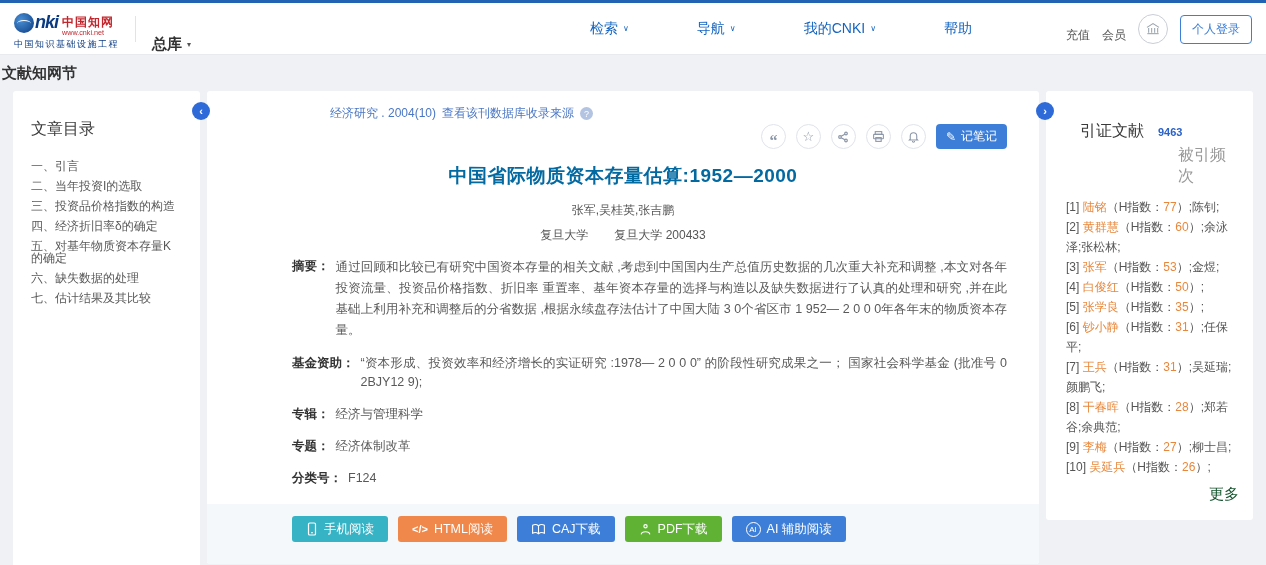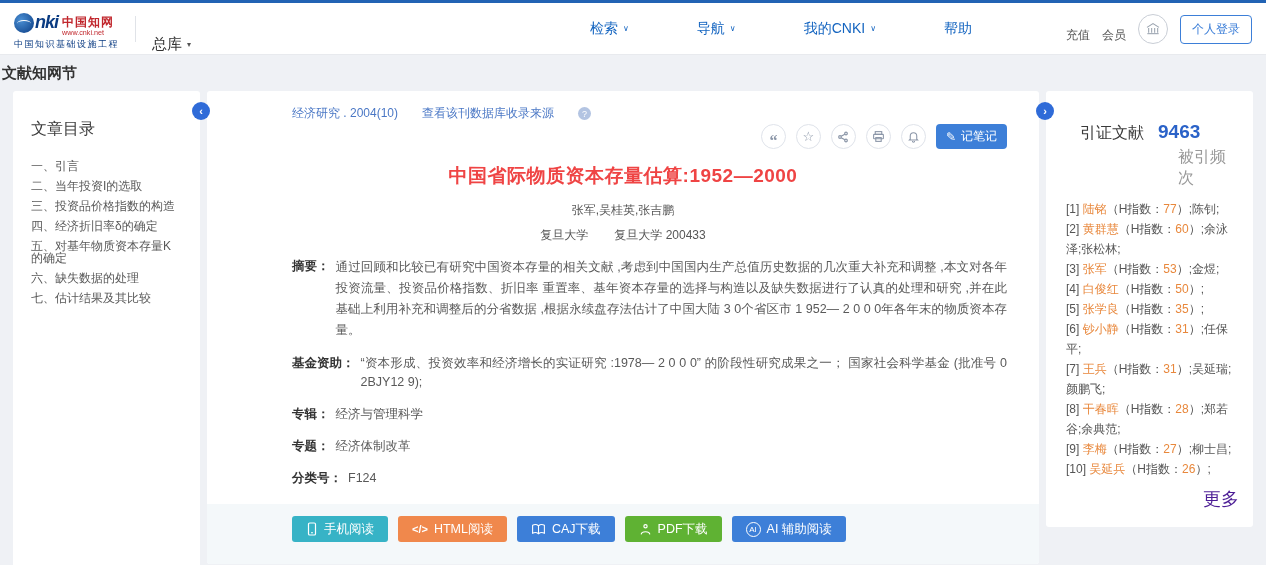--- a/index.html
+++ b/index.html
@@ -12,21 +12,21 @@
   .logo { display:flex; flex-direction:column; line-height:1.1; }
   .logo-top { display:flex; align-items:center; }
   .globe { width:20px; height:20px; border-radius:50%; background:radial-gradient(circle at 35% 35%, #4a8fd4, #0a3b82); display:inline-block; position:relative; margin-right:1px; }
   .globe:after { content:""; position:absolute; left:3px; top:7px; width:14px; height:6px; border-top:1.5px solid #fff; border-radius:50%; }
   .logo-word { font-weight:bold; font-style:italic; font-size:18px; color:#0a3b82; letter-spacing:-1px; }
   .logo-cn { display:flex; flex-direction:column; margin-left:4px; }
   .logo-cn b { color:#c1272d; font-size:12px; letter-spacing:1px;margin-top:8px; }
   .logo-cn i { color:#c1272d; font-style:normal; font-size:8px; transform:scale(.9); transform-origin:left; }
   .logo-slogan { color:#0a3b82; font-size:9px; letter-spacing:1.5px; margin-top:2px; }
   .logo-divider { width:1px; height:26px; background:#e0e3e8; margin:0 16px; }
-  .db-switch { font-size:15px; font-weight:normal; color:#333; cursor:pointer; display:flex; align-items:center; gap:5px;margin-top:32px; }
+  .db-switch { font-size:15px; font-weight:bold; color:#333; cursor:pointer; display:flex; align-items:center; gap:5px;margin-top:32px; }
   .caret { font-size:8px; color:#555; }
   .header-nav { display:flex; align-items:center; margin-left:auto; gap:0; }
   .nav-item { color:#1565c0; font-size:14px; padding:0 34px; cursor:pointer; display:flex; align-items:center; gap:5px; }
   .nav-item .caret { color:#1565c0; }
   .header-user { display:flex; align-items:flex-end; gap:12px; margin-left:60px; }
   .user-link { color:#555; font-size:12px; cursor:pointer; }
   .org-circle { width:30px; height:30px; border-radius:50%; border:1px solid #c9ced6; display:flex; align-items:center; justify-content:center; }
   .login-btn { border:1px solid #3d7fd8; color:#3d7fd8; font-size:12px; border-radius:4px; padding:5px 11px; background:#fff; cursor:pointer; }
 
   
@@ -44,29 +44,29 @@
   .toc-list { list-style:none; }
   .toc-item { font-size:12px; color:#595959; margin-bottom:8px; line-height:12px; cursor:pointer; }
   .collapse-btn { position:absolute; top:11px; width:18px; height:18px; border-radius:50%; background:#2f6bd8; color:#fff; font-size:11px; font-weight:bold; display:flex; align-items:center; justify-content:center; cursor:pointer; z-index:5; }
   .collapse-left { right:-10px; }
   .collapse-right { left:-10px; top:11px; }
 
   
   .main-col { flex:1; display:flex; flex-direction:column; gap:6px; min-width:0; }
   .main-card { overflow:hidden; }
   .main-inner { padding:14px 32px 0 85px; }
-  .source-row { font-size:12px; display:flex; align-items:center; gap:24px; }
+  .source-row { font-size:12px; display:flex; align-items:center; gap:6px;margin-left:38px; }
   .source-journal, .source-link { color:#4a77c5; cursor:pointer; text-decoration:none; }
   .q-icon { width:13px; height:13px; border-radius:50%; background:#b3c4e2; color:#fff; font-size:9px; display:inline-flex; align-items:center; justify-content:center; }
   .actions-row { display:flex; justify-content:flex-end; align-items:center; gap:10px; margin-top:2px; }
   .icon-circle { width:25px; height:25px; border-radius:50%; border:1px solid #dfe3ea; background:#fff; color:#8b96a8; display:flex; align-items:center; justify-content:center; cursor:pointer; font-size:13px; }
   .icon-circle svg { display:block; }
   .note-btn { background:#3d7fd8; color:#fff; border:none; border-radius:4px; height:25px; padding:0 10px; font-size:12px; display:flex; align-items:center; gap:5px; cursor:pointer; }
   .center-block { text-align:center; margin-left:-85px; margin-right:-32px; }
-  .art-title { font-size:19px; font-weight:600; color:#ef4444; margin-top:14px; letter-spacing:.5px; }
+  .art-title { font-size:19px; font-weight:600; color:#0369a1; margin-top:14px; letter-spacing:.5px; }
   .art-authors { font-size:12px; color:#565656; margin-top:13px; }
   .art-affil { font-size:12px; color:#565656; margin-top:8px; }
   .affil-sep { display:inline-block; width:26px; }
   .field { display:flex; margin-top:13px; font-size:12.5px; line-height:19px; }
   .field-label { font-weight:bold; color:#333; white-space:nowrap; margin-right:6px; }
   .field-text { color:#595959; text-align:justify; }
   .abstract .field-text { line-height:21px; }
 
   
   .dl-section { background:#f4f8fa; margin-top:16px; padding:12px 0 14px 85px; }
@@ -79,26 +79,26 @@
   .act-btn svg { display:block; }
   .ai-badge { width:15px; height:15px; border:1px solid #fff; border-radius:50%; font-size:8px; display:inline-flex; align-items:center; justify-content:center; }
   .code-glyph { font-size:11px; font-weight:bold; }
   .bottom-card { flex:1; }
 
   
   .right-col { width:207px; flex:none; position:relative; }
   .cite-card { padding:30px 14px 16px 20px; }
   .cite-head { display:flex; align-items:baseline; gap:14px; padding-left:14px; }
   .cite-title { font-size:16px; color:#3a3a3a; }
-  .cite-count { font-size:19px; font-weight:bold; color:#2a62c8; }
+  .cite-count { font-size:11px; font-weight:bold; color:#2a62c8; }
   .cite-caption { font-size:16px; color:#999; margin:3px 0 10px 112px; }
   .cite-item { font-size:12px; line-height:20px; color:#555; }
   .ci-name { color:#e8873b; cursor:pointer; text-decoration:none; }
   .ci-hnum { color:#e8873b;text-align:right; }
-  .cite-more { text-align:right; color:#4c1d95; font-size:18px; margin-top:8px; cursor:pointer;font-family:Liberation Mono, monospace; }
+  .cite-more { text-align:right; color:#14532d; font-size:15px; margin-top:8px; cursor:pointer;font-family:Liberation Mono, monospace; }
 </style>
 </head>
 <body>
 
 <div class="topline"></div>
 
 <div class="header">
   <div class="logo">
     <div class="logo-top">
       <span class="globe"></span>

